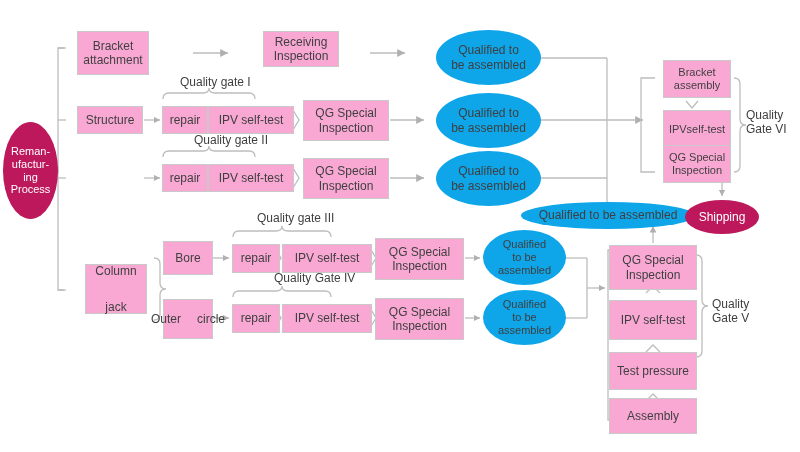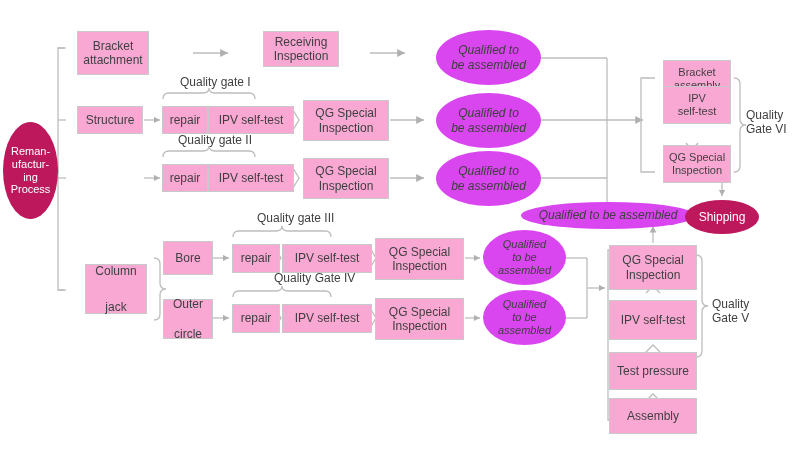--- a/index.html
+++ b/index.html
@@ -28,24 +28,23 @@
     justify-content:center;
     text-align:center;
     line-height:1.18;
   }
   .box{
     border:1px solid #c9c9c9;
     background:#f9a8d4;
     color:#3f3f3f;
   }
   .ell-gray{
-    background:#d946ef;
+    background:#0ea5e9;
     color:#3f3f3f;
     border-radius:50%;
-    font-style:italic;
   }
   .ell-slate{
     background:#be185d;
     color:#ffffff;
     border-radius:50%;
   }
   .label{
     position:absolute;
     color:#3f3f3f;
     white-space:nowrap;
@@ -185,32 +184,32 @@
   <div class="node box f12" style="left:162px; top:164px; width:46px; height:28px;">
     <span>repair</span>
   </div>
   <div class="node box f12" style="left:208px; top:164px; width:86px; height:28px;">
     <span>IPV self-test</span>
   </div>
   <div class="node box f12" style="left:303px; top:158px; width:86px; height:41px; flex-direction:column;">
     <span>QG Special</span>
     <span>Inspection</span>
   </div>
-  <div class="label f12" style="left:178px; top:133px;">
+  <div class="label f12" style="left:194px; top:133px;">
     <span>Quality gate  II</span>
   </div>
 
   <div class="node box f12" style="left:85px; top:264px; width:62px; height:50px; flex-direction:column;gap:22px;">
     <span>Column</span>
     <span>jack</span>
   </div>
   <div class="node box f12" style="left:163px; top:241px; width:50px; height:34px;">
     <span>Bore</span>
   </div>
-  <div class="node box f12" style="left:163px; top:299px; width:50px; height:40px; flex-direction:column;gap:16px;">
+  <div class="node box f12" style="left:163px; top:299px; width:50px; height:40px; gap:16px;">
     <span>Outer</span>
     <span>circle</span>
   </div>
 
   <div class="node box f12" style="left:232px; top:244px; width:48px; height:29px;">
     <span>repair</span>
   </div>
   <div class="node box f12" style="left:282px; top:244px; width:90px; height:29px;">
     <span>IPV self-test</span>
   </div>
@@ -261,21 +260,21 @@
   </div>
 
   <div class="node ell-gray f12" style="left:521px; top:202px; width:174px; height:27px;">
     <span>Qualified to be assembled</span>
   </div>
 
   <div class="node box f11" style="left:663px; top:60px; width:68px; height:38px; flex-direction:column;">
     <span>Bracket</span>
     <span>assembly</span>
   </div>
-  <div class="node box f11" style="left:663px; top:86px; width:68px; height:38px; flex-direction:column;">
+  <div class="node box f11" style="left:663px; top:110px; width:68px; height:38px; flex-direction:row;">
     <span>IPV</span>
     <span>self-test</span>
   </div>
   <div class="node box f11" style="left:663px; top:145px; width:68px; height:38px; flex-direction:column;">
     <span>QG Special</span>
     <span>Inspection</span>
   </div>
   <div class="label f12" style="left:746px; top:108px; line-height:1.2; text-align:left;">
     <div>Quality</div>
     <div>Gate VI</div>

